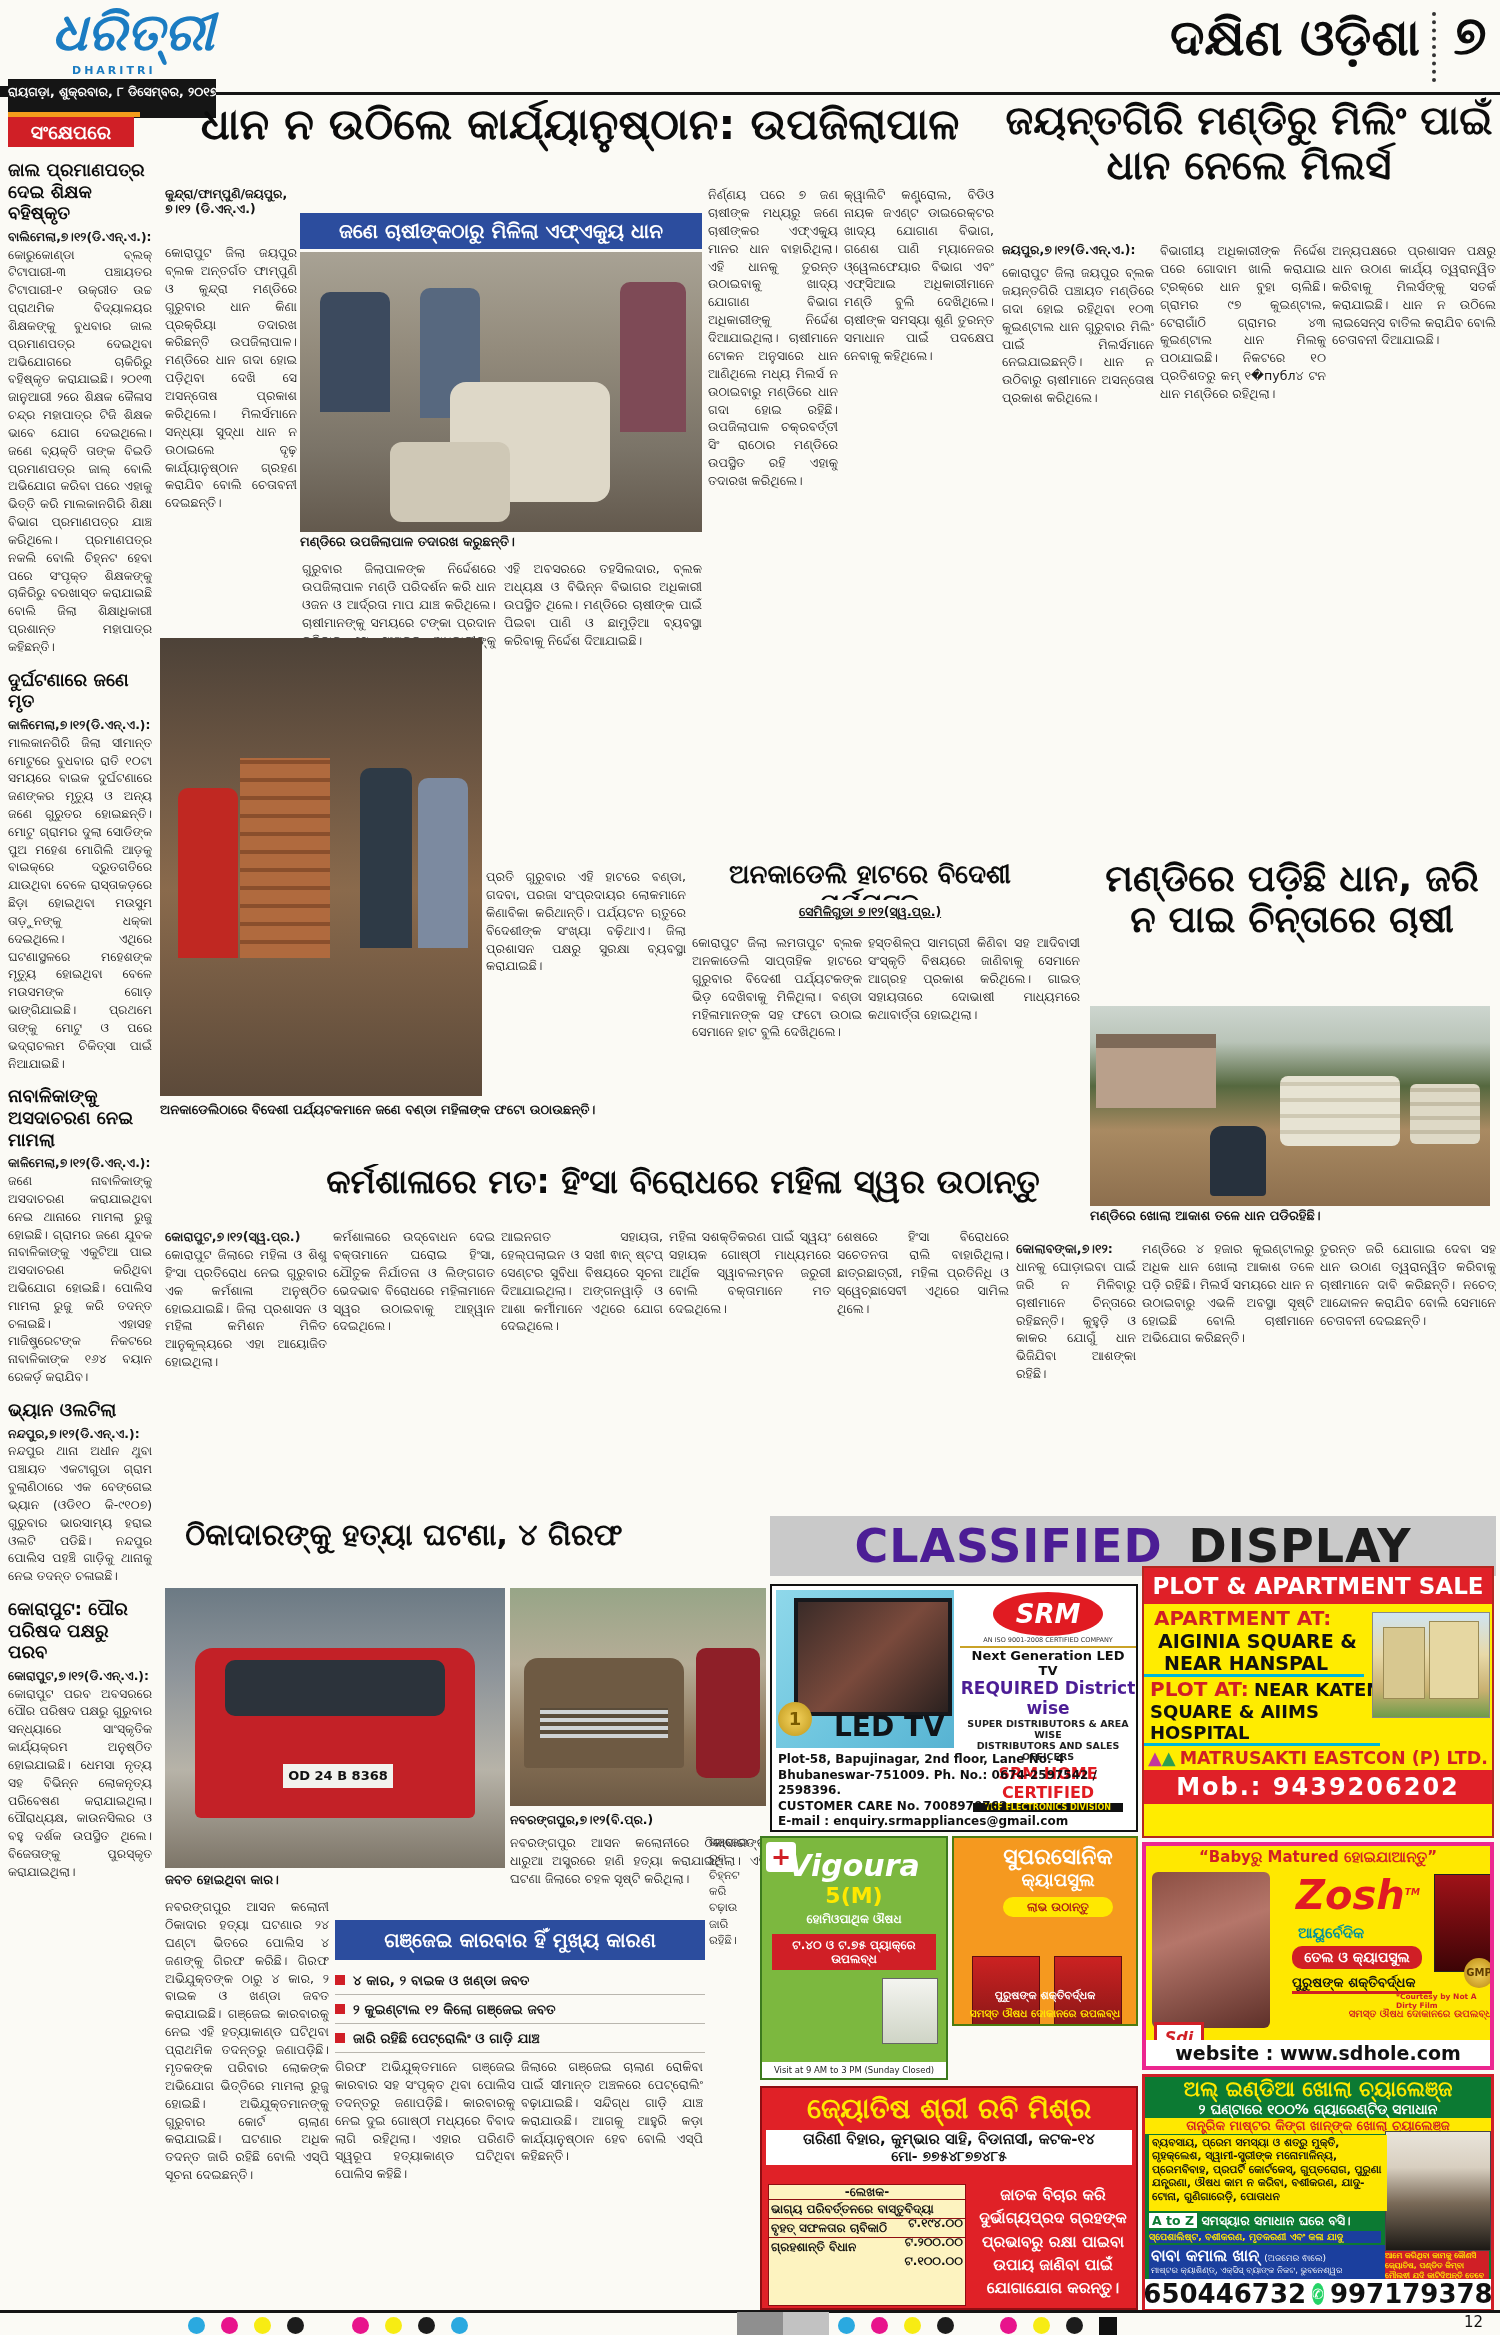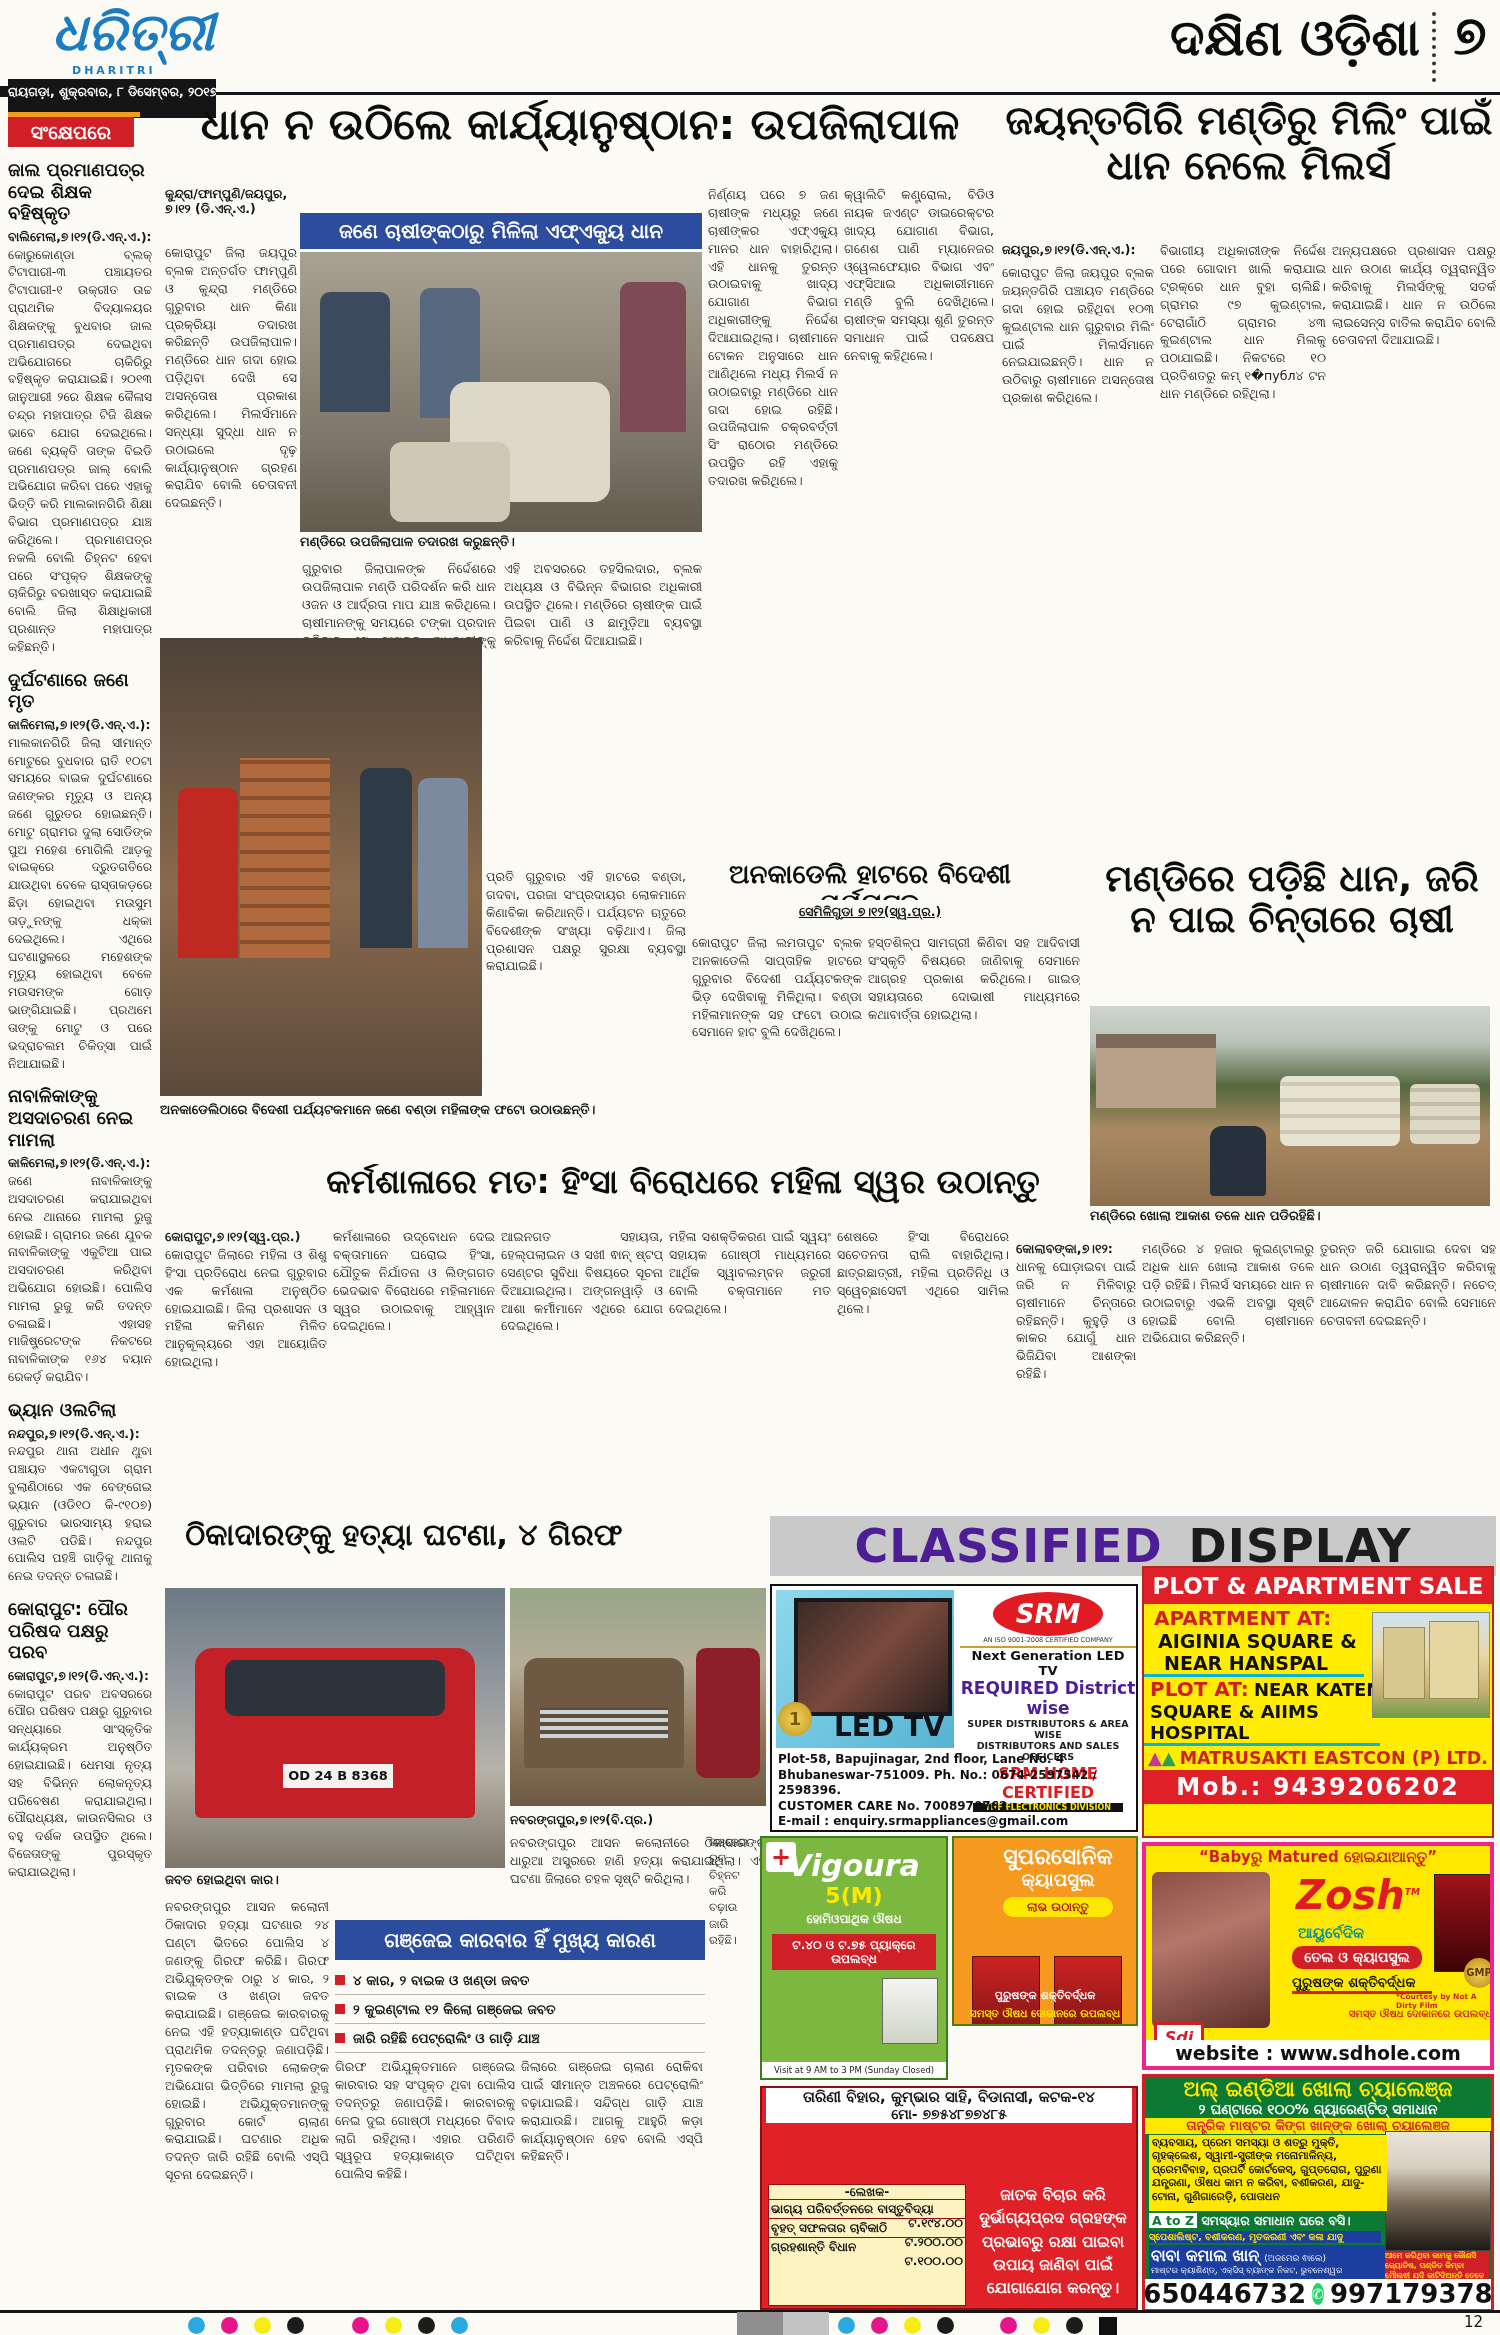--- a/index.html
+++ b/index.html
@@ -226,20 +226,21 @@
     <div class="ph" style="left:146px;top:128px;width:140px;color:#111;font-size:13.5px;font-weight:bold;border-bottom:3px solid #d01f26;">ପୁରୁଷଙ୍କ ଶକ୍ତିବର୍ଦ୍ଧକ</div>
     <div class="ph" style="left:288px;top:28px;width:56px;height:96px;background:linear-gradient(180deg,#a01218,#3c0406);border:1px solid #222;"></div>
     <div class="ph" style="left:318px;top:112px;width:30px;height:30px;border-radius:50%;background:radial-gradient(circle,#f4d35e,#b8860b);color:#5e3c00;font-size:10px;font-weight:bold;text-align:center;line-height:30px;">GMP</div>
     <div class="ph" style="left:250px;top:146px;width:100px;color:#d01f26;font-size:7.5px;font-weight:bold;">*Courtesy by Not A Dirty Film</div>
     <div class="ph" style="left:180px;top:162px;width:166px;color:#d01f26;font-size:10px;font-weight:bold;text-align:right;">ସମସ୍ତ ଔଷଧ ଦୋକାନରେ ଉପଲବ୍ଧ</div>
     <div class="ph" style="left:8px;top:176px;width:44px;height:28px;border:3px solid #d01f26;color:#d01f26;font-size:16px;font-weight:bold;font-style:italic;text-align:center;line-height:26px;background:#fff;">Sdi</div>
     <div style="position:absolute;left:0;bottom:0;width:100%;background:#fff;color:#111;font-size:19px;font-weight:bold;text-align:center;padding:2px 0;">website : www.sdhole.com</div>
   </div>
 
   <div class="adbox" style="left:760px;top:2086px;width:378px;height:224px;background:#e02127;border:2px solid #8e0e12;">
+    <div style="text-align:center;color:#ffe800;font-size:28px;font-weight:bold;padding:4px 0;">ଜ୍ୟୋତିଷ ଶ୍ରୀ ରବି ମିଶ୍ର</div>
     <div style="background:#fff;margin:0 4px;text-align:center;">
       <div style="color:#111;font-size:15px;font-weight:bold;">ତାରିଣୀ ବିହାର, କୁମ୍ଭାର ସାହି, ବିଡାନାସୀ, କଟକ-୧୪</div>
       <div style="color:#111;font-size:14px;font-weight:bold;">ମୋ- ୭୭୫୪୮୭୭୪୮୫</div>
     </div>
     <div style="position:absolute;left:6px;top:96px;width:196px;height:120px;background:#fdf3c0;border:1px solid #8e0e12;font-size:12px;color:#111;">
       <div style="text-align:center;font-weight:bold;border-bottom:1px solid #8e0e12;">-ଲେଖକ-</div>
       <div style="border-bottom:1px solid #8e0e12;padding:2px;"><span style="font-weight:bold;">ଭାଗ୍ୟ ପରିବର୍ତ୍ତନରେ ବାସ୍ତୁବିଦ୍ୟା</span> <span style="float:right;font-weight:bold;">ଟ.୧୯୪.୦୦</span></div>
       <div style="border-bottom:1px solid #8e0e12;padding:2px;"><span style="font-weight:bold;">ବୃହତ୍ ସଫଳତାର ଚାବିକାଠି</span> <span style="float:right;font-weight:bold;">ଟ.୨୦୦.୦୦</span></div>
       <div style="padding:2px;"><span style="font-weight:bold;">ଗ୍ରହଶାନ୍ତି ବିଧାନ</span> <span style="float:right;font-weight:bold;">ଟ.୧୦୦.୦୦</span></div>
     </div>

